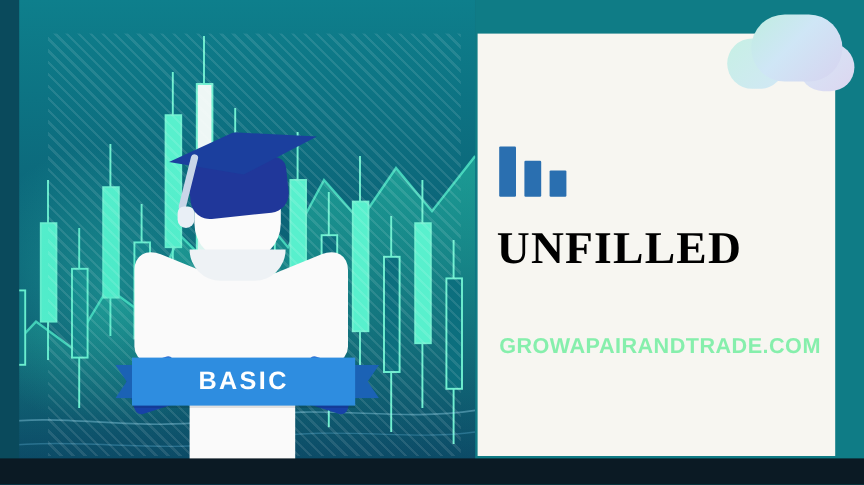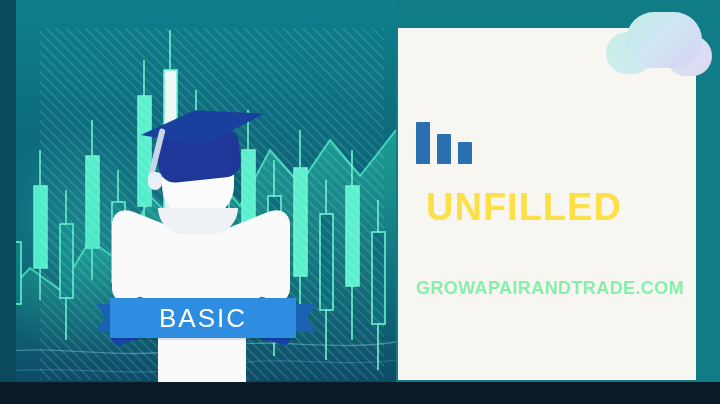--- a/index.html
+++ b/index.html
@@ -49,44 +49,44 @@
     border-radius:10px 10px 16px 16px;transform:rotate(-6deg);}
   .tassel-cord{position:absolute;left:58px;top:72px;width:6px;height:48px;background:#c9d6e8;
     border-radius:3px;transform:rotate(14deg);}
   .tassel-end{position:absolute;left:52px;top:116px;width:14px;height:18px;background:#e9eff6;
     border-radius:7px 7px 9px 9px;}
 
   
   .ribbon{position:absolute;left:14px;top:242px;width:186px;height:40px;background:#2e8de0;
     display:flex;align-items:center;justify-content:center;
     box-shadow:0 2px 0 rgba(0,0,0,0.10);}
-  .ribbon span{color:#fff;font-weight:normal;font-size:26px;letter-spacing:2px;}
+  .ribbon span{color:#fff;font-weight:bold;font-size:21px;letter-spacing:2px;}
   .ribbon-tail{position:absolute;top:248px;width:24px;height:28px;background:#1b62b5;}
   .ribbon-tail.l{left:0px;clip-path:polygon(0 0,100% 0,100% 100%,0 100%,40% 50%);}
   .ribbon-tail.r{left:196px;clip-path:polygon(0 0,100% 0,60% 50%,100% 100%,0 100%);}
 
   
   .card{position:absolute;left:398px;top:28px;width:298px;height:352px;background:#f7f6f1;}
   .cloud{position:absolute;left:604px;top:2px;width:110px;height:84px;}
   .cloud .c1{position:absolute;left:22px;top:10px;width:76px;height:56px;border-radius:38px;
     background:linear-gradient(135deg,#bfeee0 0%,#cfe6f6 45%,#d7d3ef 100%);}
   .cloud .c2{position:absolute;left:2px;top:30px;width:48px;height:42px;border-radius:24px;
     background:linear-gradient(135deg,#c6f0e4 0%,#d2e7f6 100%);}
   .cloud .c3{position:absolute;left:62px;top:34px;width:46px;height:40px;border-radius:22px;
     background:linear-gradient(135deg,#d4e9f7 0%,#ddd6f0 100%);}
 
   .bars{position:absolute;left:416px;top:122px;display:flex;align-items:flex-end;gap:7px;}
   .bars i{display:block;background:#2a6fb0;border-radius:1px;}
   .bars i:nth-child(1){width:14px;height:42px;}
   .bars i:nth-child(2){width:14px;height:30px;}
   .bars i:nth-child(3){width:14px;height:22px;}
 
-  .title{position:absolute;left:414px;top:186px;width:272px;color:#fde047;
-    font-family:Liberation Sans, sans-serif;font-weight:bold;font-size:38px;line-height:42px;
-    letter-spacing:1px;margin-left:12px;}
+  .title{position:absolute;left:414px;top:186px;width:272px;color:#000000;
+    font-family:Liberation Serif, serif;font-weight:bold;font-size:38px;line-height:42px;
+    letter-spacing:1px;}
   .title .l2{display:block;}
   .site{position:absolute;left:416px;top:278px;color:#86efac;font-weight:bold;
     font-size:18px;letter-spacing:0.4px;}
 
   
   .bottom-band{position:absolute;left:0;bottom:0;width:720px;height:22px;background:#0b1a24;}
   .left-edge{position:absolute;left:0;top:0;width:16px;height:404px;background:#0a4a5c;}
 </style>
 </head>
 <body>

